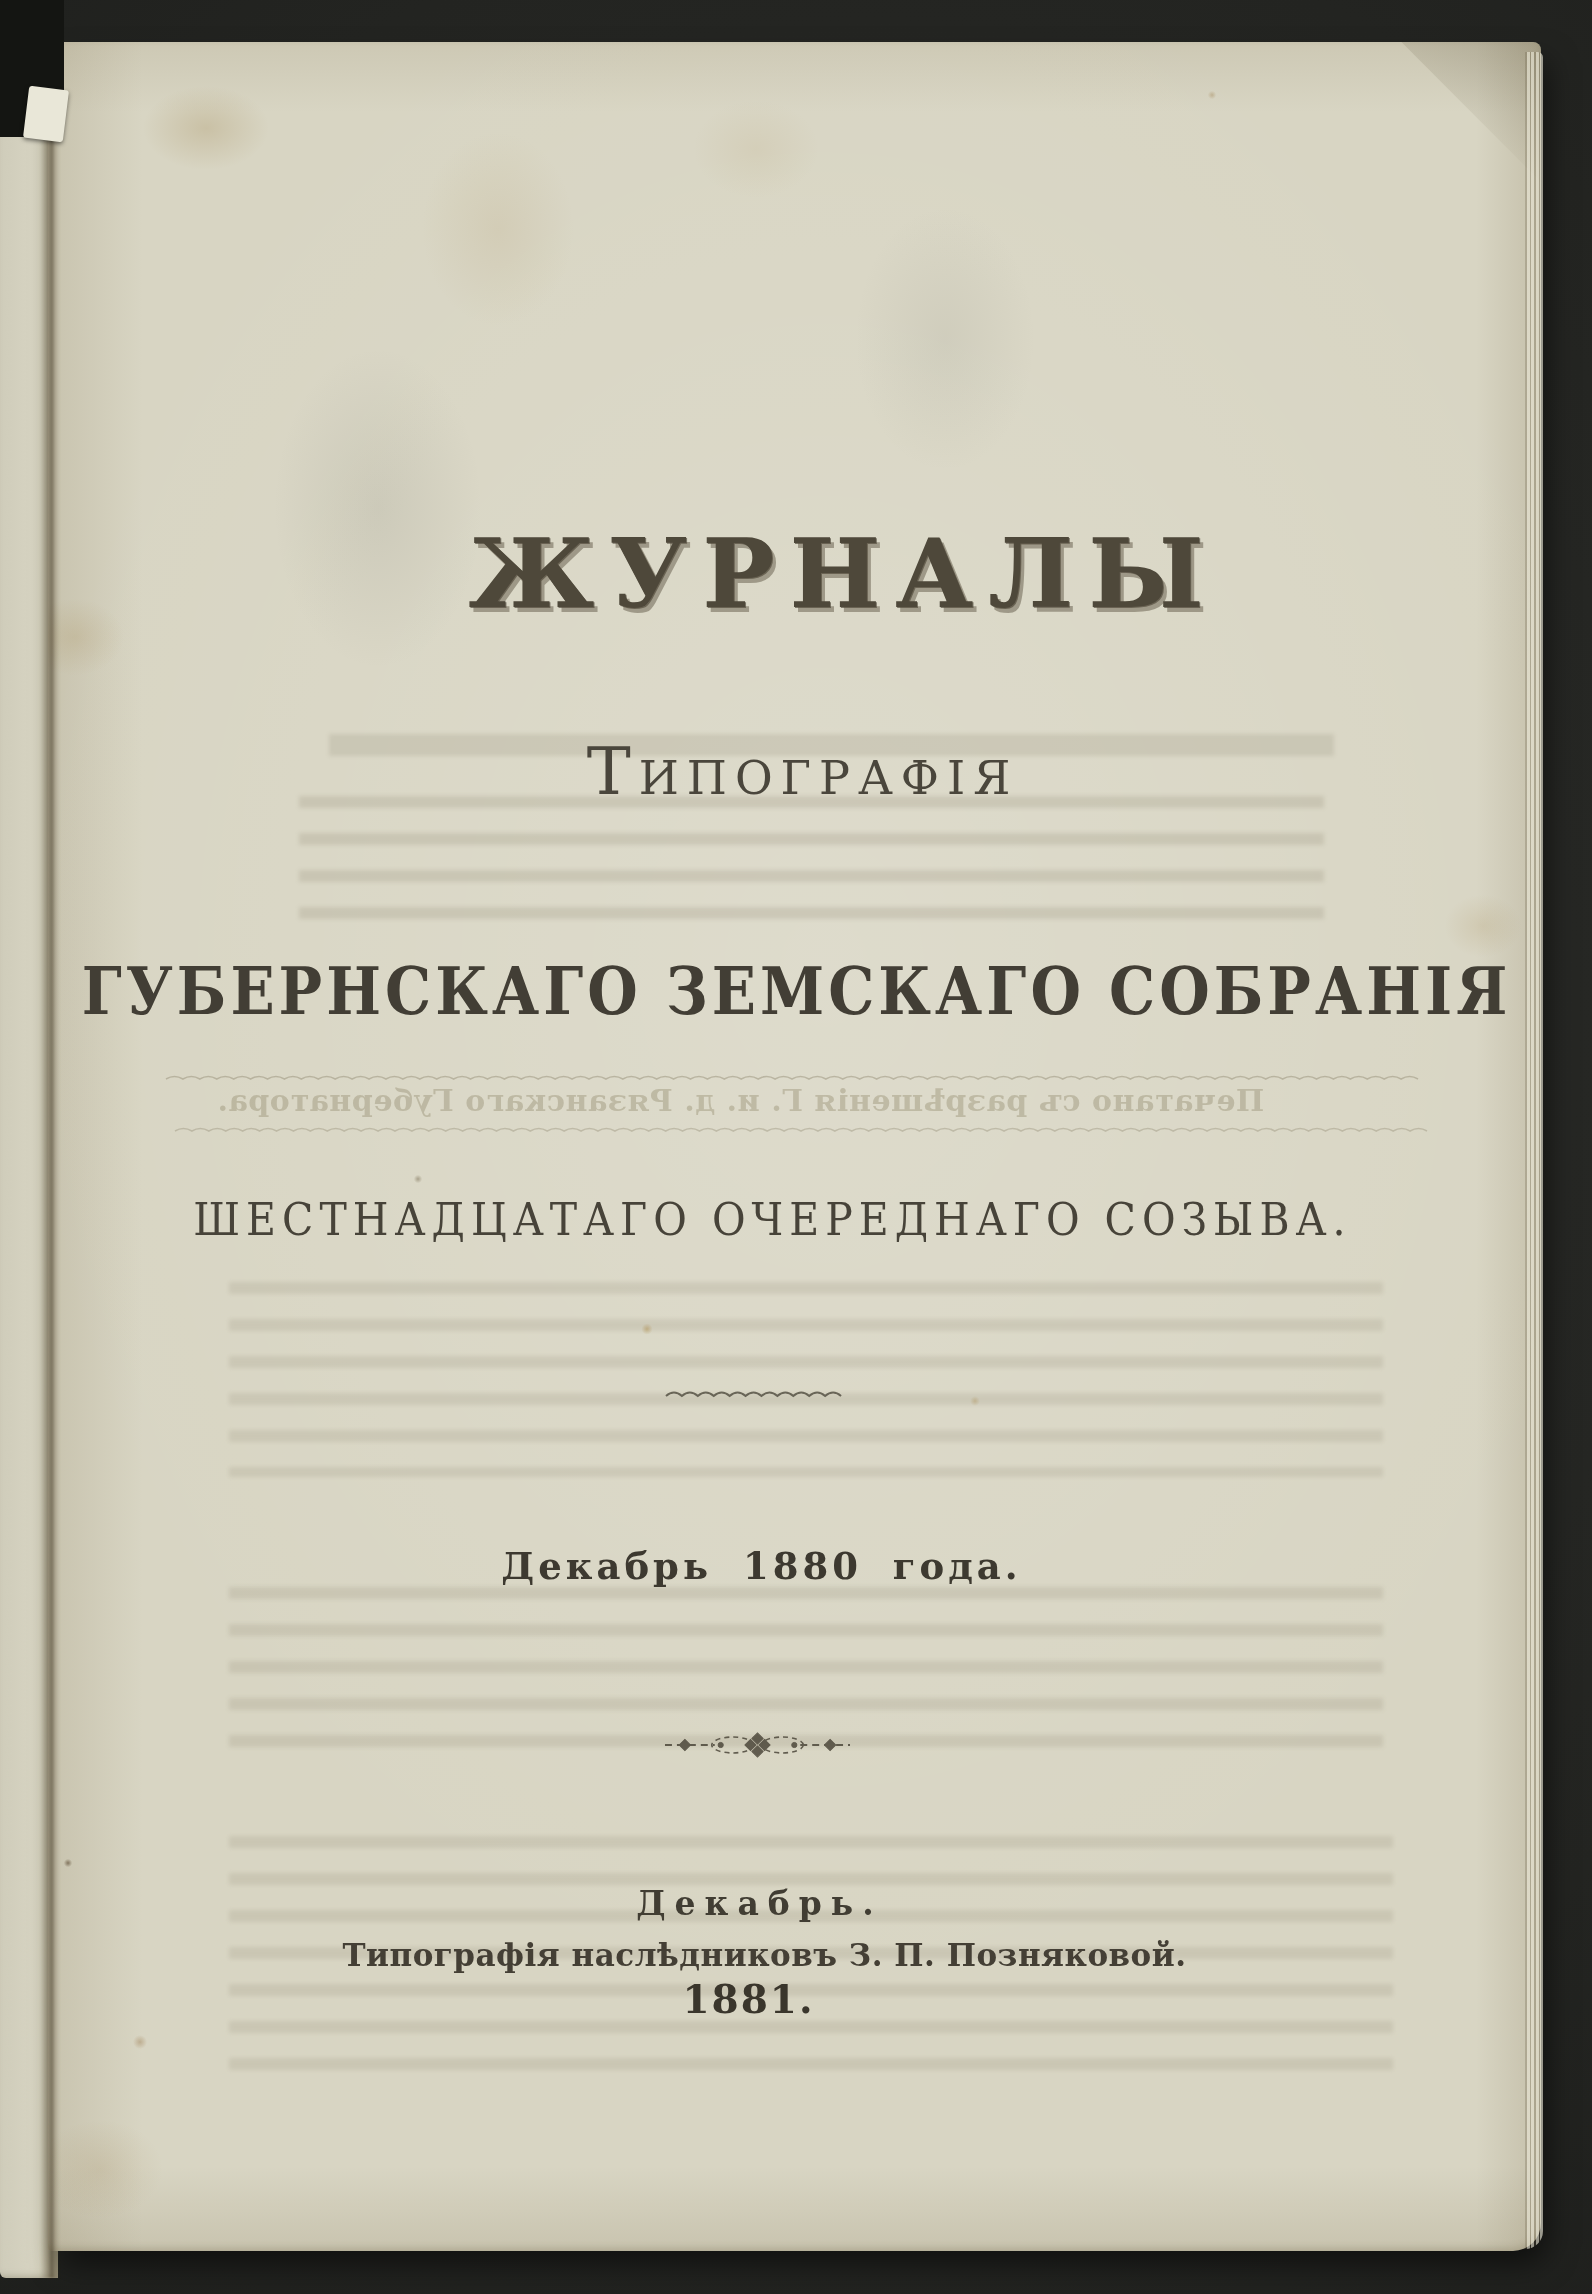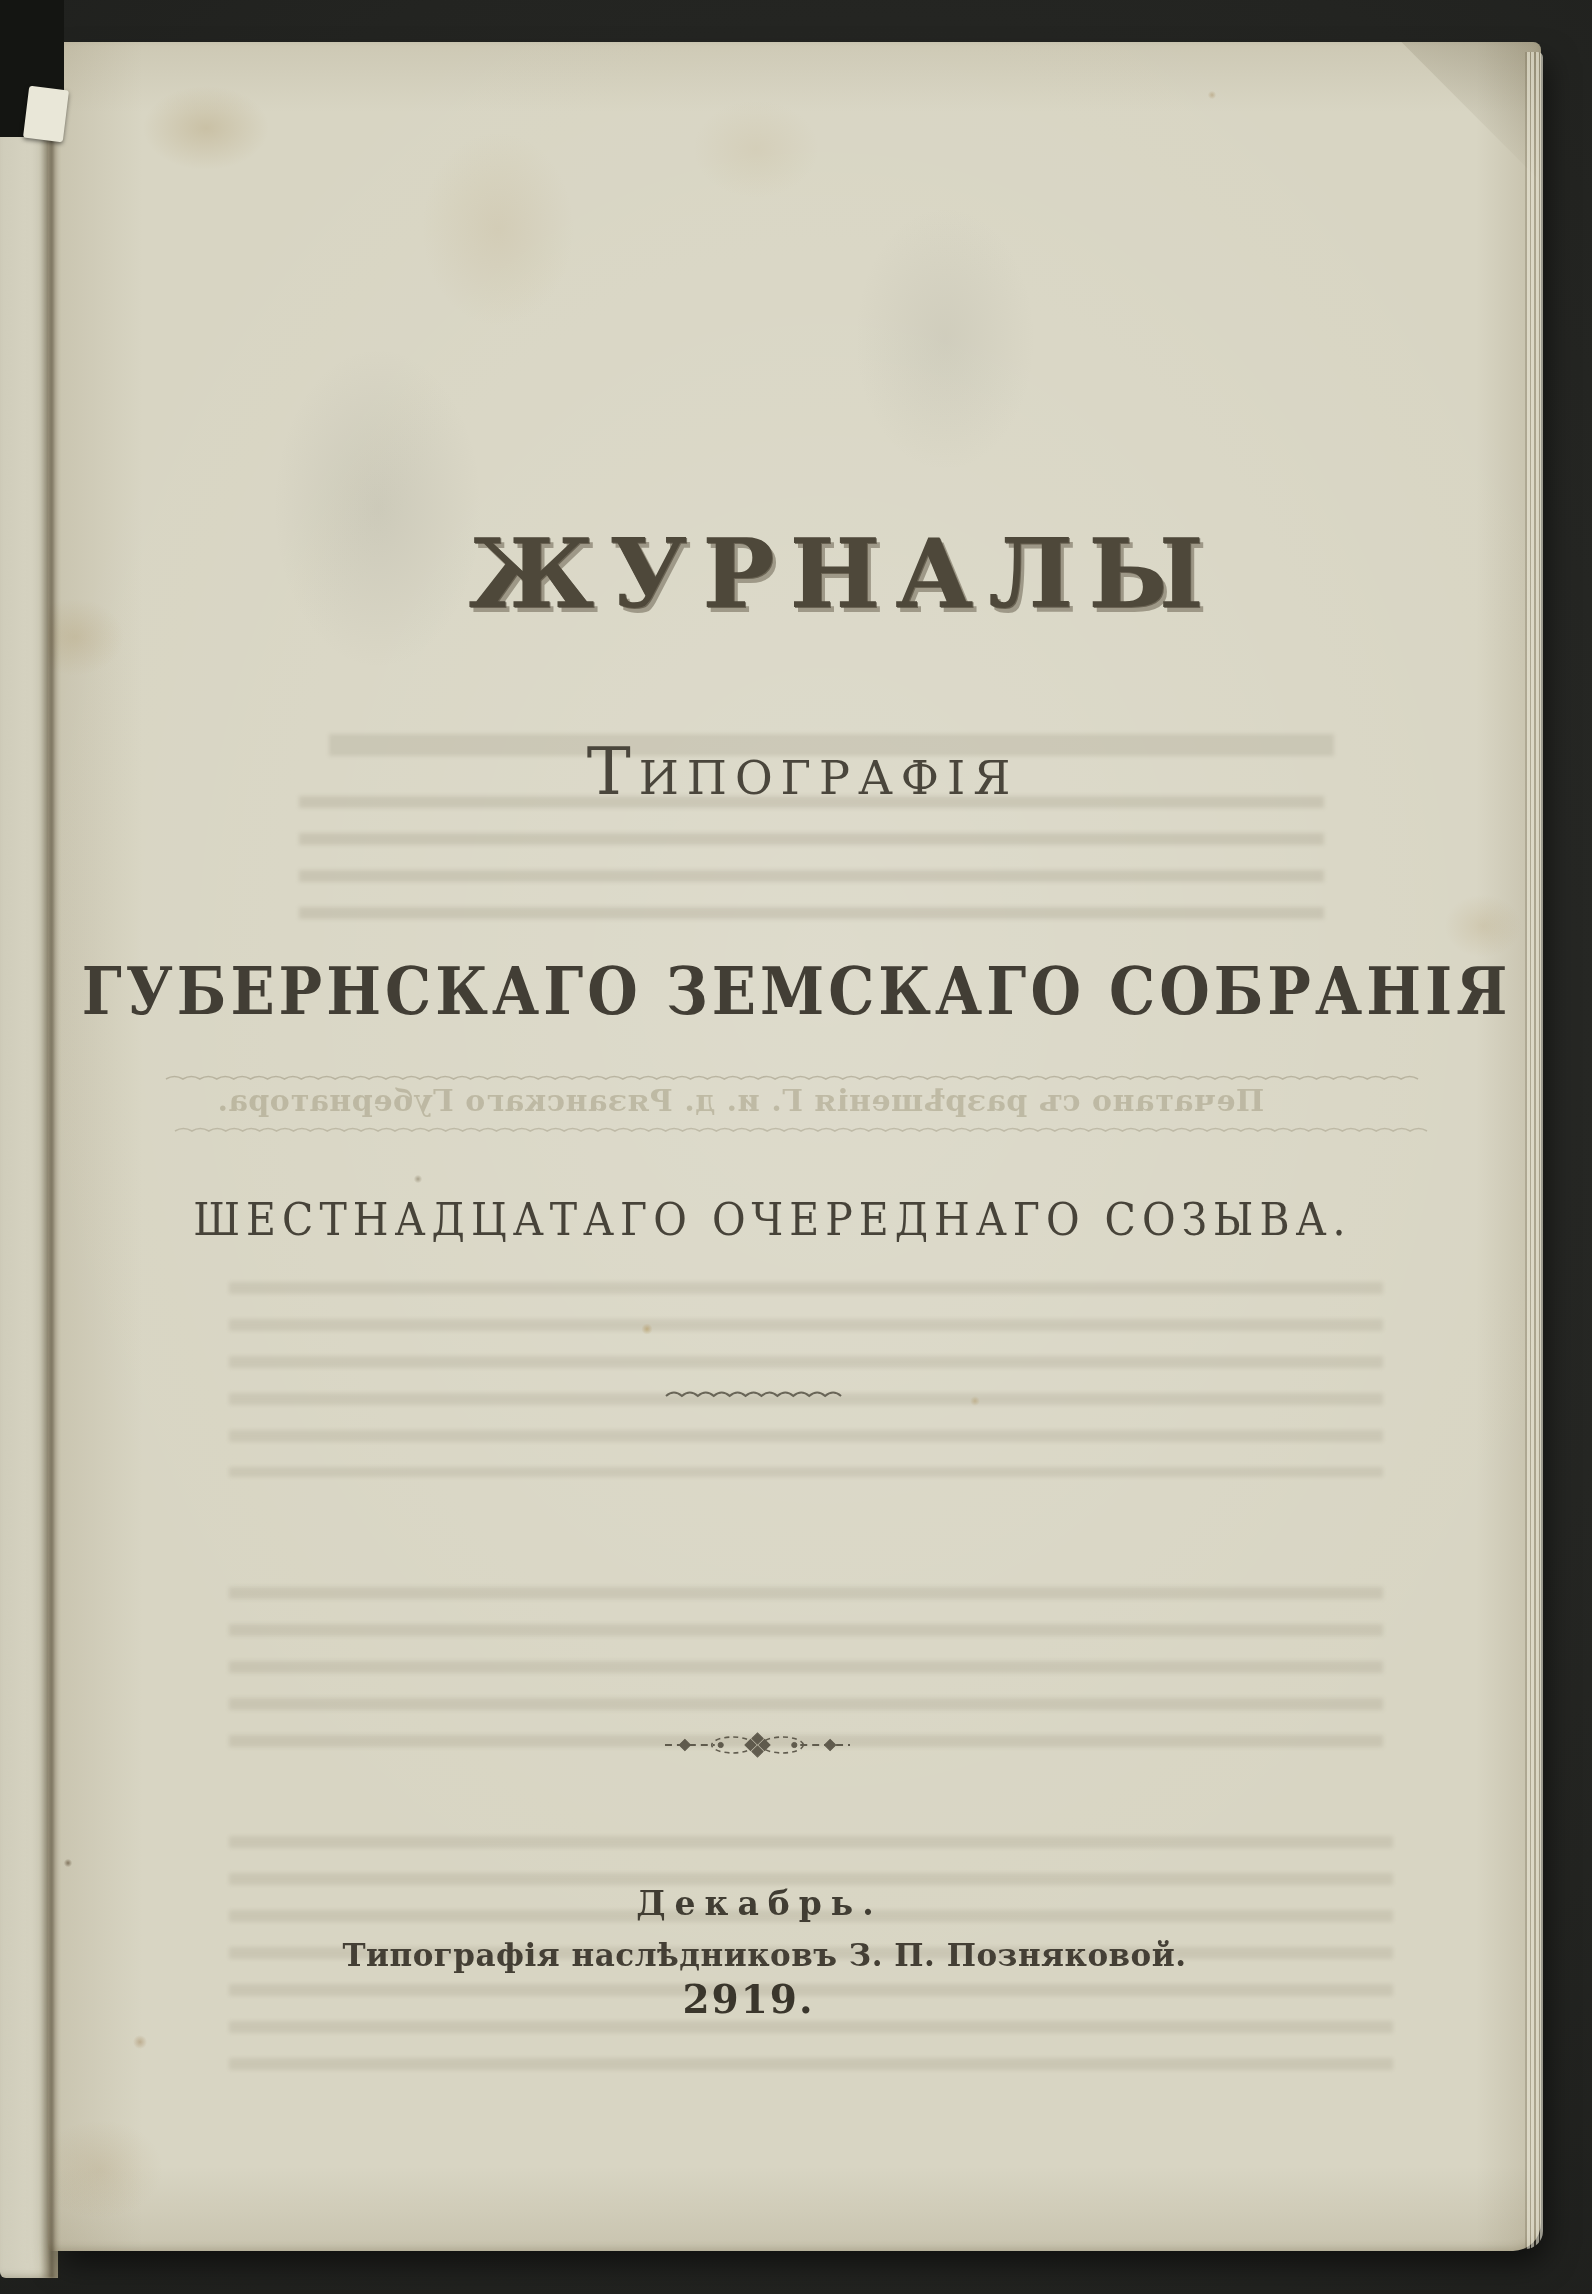--- a/index.html
+++ b/index.html
@@ -126,20 +126,21 @@
     <div class="abs tline org" style="top:917px;left:2px;">ГУБЕРНСКАГО ЗЕМСКАГО СОБРАНІЯ</div>
 
     <div class="abs tline session" style="top:1156px;left:-22px;">ШЕСТНАДЦАТАГО ОЧЕРЕДНАГО СОЗЫВА.</div>
 
     <div class="abs wave-line" style="top:1345px;left:-38px;opacity:.85;">
       <svg class="wave" width="184" height="11" viewBox="0 0 185 11">
           <path fill="none" stroke="#575346" stroke-width="2" d="M1 5 q8 -7 16 0 q8 -7 16 0 q8 -7 16 0 q8 -7 16 0 q8 -7 16 0 q8 -7 16 0 q8 -7 16 0 q8 -7 16 0 q8 -7 16 0 q8 -7 16 0 q8 -7 16 0"></path>
         </svg>
     </div>
 
+    <div class="abs tline date" style="top:1506px;left:-33px;">Декабрь 1880 года.</div>
 
     <div class="abs wave-line" style="top:1690px;left:-37px;opacity:.88;">
       <svg width="189" height="26" viewBox="0 0 190 26">
         <g stroke="#514c3f" fill="#514c3f">
           <path d="M2 13 h50" stroke-dasharray="7 5" stroke-width="2" fill="none"></path>
           <rect x="18" y="9" width="8" height="8" transform="rotate(45 22 13)"></rect>
           <ellipse cx="70" cy="13" rx="21" ry="8" fill="none" stroke-width="1.6" stroke-dasharray="5 4"></ellipse>
           <circle cx="58" cy="13" r="2.6"></circle>
           <rect x="91" y="2.5" width="8" height="8" transform="rotate(45 95 6.5)"></rect>
           <rect x="84" y="9" width="8" height="8" transform="rotate(45 88 13)"></rect>
@@ -148,21 +149,21 @@
           <ellipse cx="120" cy="13" rx="21" ry="8" fill="none" stroke-width="1.6" stroke-dasharray="5 4"></ellipse>
           <circle cx="132" cy="13" r="2.6"></circle>
           <path d="M138 13 h50" stroke-dasharray="7 5" stroke-width="2" fill="none"></path>
           <rect x="164" y="9" width="8" height="8" transform="rotate(45 168 13)"></rect>
         </g>
       </svg>
     </div>
 
     <div class="abs tline city" style="top:1845px;left:-35px;">Декабрь.</div>
     <div class="abs tline printer" style="top:1898px;left:-30px;">Типографія наслѣдниковъ З. П. Позняковой.</div>
-    <div class="abs tline year" style="top:1938px;left:-46px;">2919.</div>
+    <div class="abs tline year" style="top:1938px;left:-46px;">1881.</div>
 
     <div class="abs corner-fold"></div>
   </div>
 
   <div class="abs gutter"></div>
   <div class="abs void-corner"></div>
   <div class="abs paper-chip"></div>
 </div>
 
 

